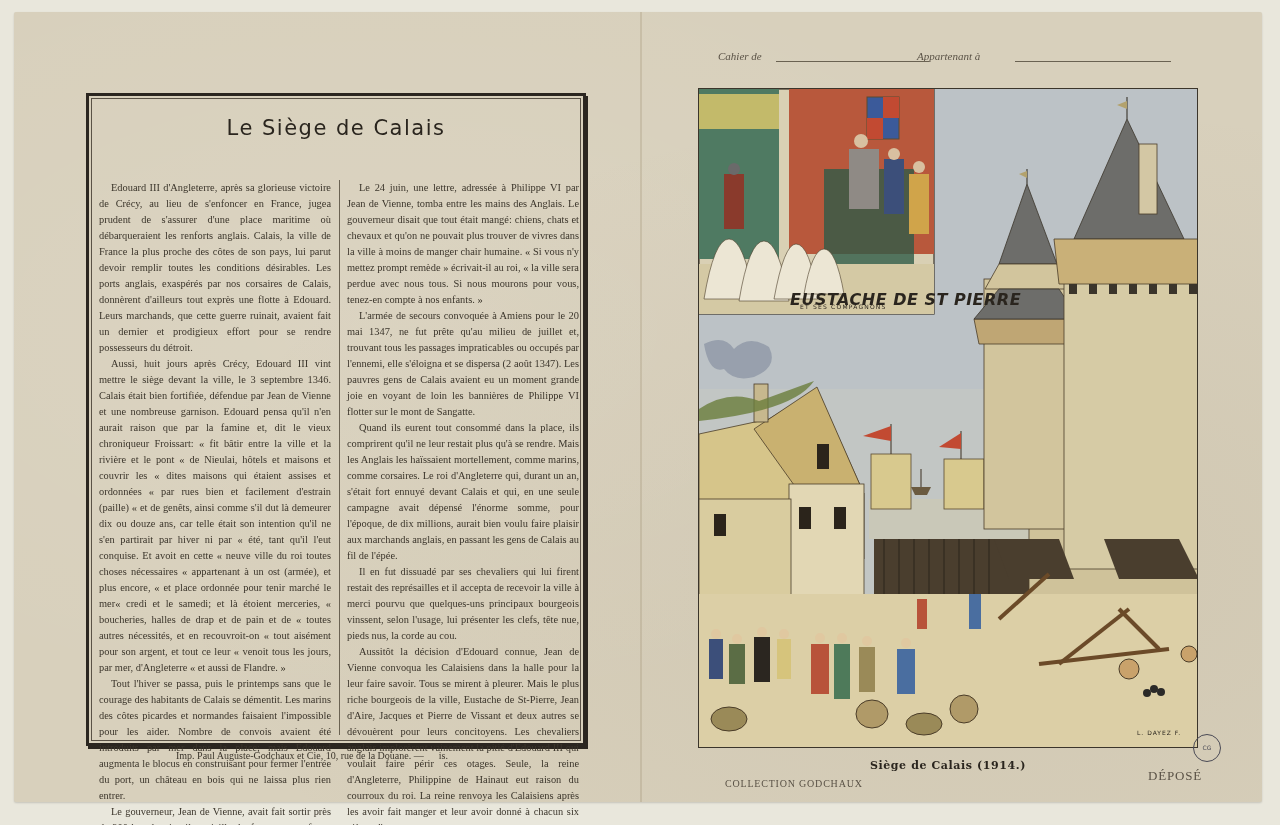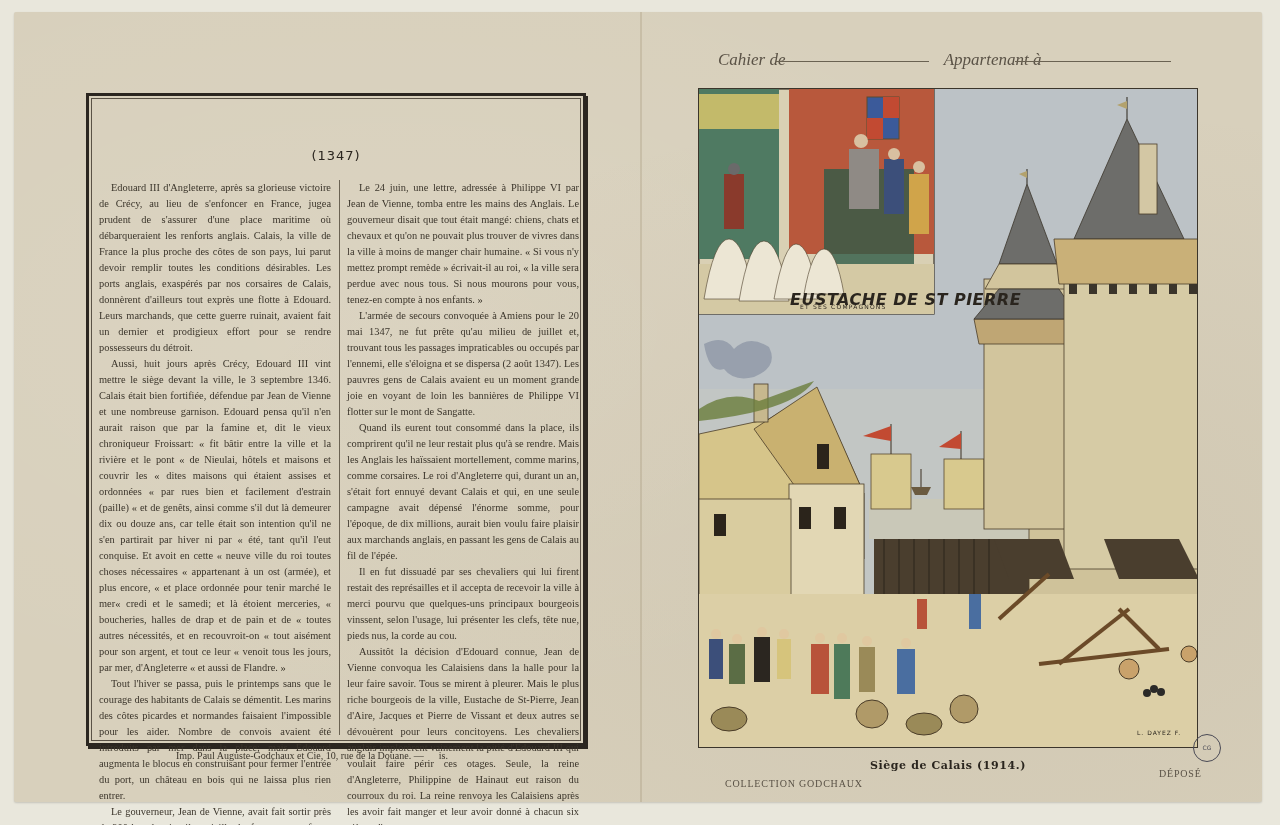--- a/index.html
+++ b/index.html
@@ -47,21 +47,21 @@
   .col.right { left:258px; }
   .col-rule { position:absolute; left:250px; top:84px; width:1px; height:555px; background:#6a6252; }
   .col p { margin:0; text-indent:12px; }
   .imprint {
     position:absolute; left:176px; top:750px;
     font-size:10px; color:#3b352b; white-space:pre;
   }
 
   
   .cahier {
-    position:absolute; left:718px; top:50px; font-style:italic; font-size:17px; color:#5a5246;
+    position:absolute; left:718px; top:50px; font-style:italic; font-size:11px; color:#5a5246;
   }
   .cahier-line { position:absolute; top:61px; height:1px; background:#6a6252; }
   .series-title {
     position:absolute; left:698px; width:500px; top:68px; text-align:center;
     font-family:"DejaVu Sans","Liberation Sans",sans-serif;
     font-size:15.5px; color:#2a251e;margin-top:44px;
   }
   .plate {
     position:absolute; left:698px; top:88px; width:500px; height:660px;
     border:1.5px solid #3b352b; box-sizing:border-box; overflow:hidden;
@@ -70,21 +70,21 @@
   .plate svg { display:block; }
   .plate-caption {
     position:absolute; left:698px; width:500px; top:759px; text-align:center;
     font-family:"DejaVu Serif","Liberation Serif",serif; font-weight:bold;
     font-size:11px; letter-spacing:0.6px; color:#2a251e;
   }
   .collection {
     position:absolute; left:725px; top:778px; font-size:10px; letter-spacing:0.8px; color:#5a5246;
   }
   .depose {
-    position:absolute; left:1148px; top:768px; font-size:10px; letter-spacing:0.8px; color:#5a5246;margin-left:11px;
+    position:absolute; left:1148px; top:768px; font-size:13px; letter-spacing:0.8px; color:#5a5246;
   }
   .stamp {
     position:absolute; left:1193px; top:734px; width:26px; height:26px; border-radius:50%;
     border:1.2px solid #4a4a55; color:#4a4a55; font-size:6px; text-align:center; line-height:26px;
     font-family:"DejaVu Sans",sans-serif;
   }
   .inset-caption1 {
     position:absolute; left:790px; top:290px; font-style:italic; font-weight:bold;
     font-family:"DejaVu Sans",sans-serif; font-size:16px; color:#2a251e; letter-spacing:0.5px;
   }
@@ -97,21 +97,21 @@
     font-family:"DejaVu Sans",sans-serif;
   }
 </style>
 </head>
 <body>
 
 <div class="sheet"></div>
 <div class="fold"></div>
 
 <div class="text-frame">
-  <div class="story-year">(1347)</div>
+  <div class="story-title">Le Siège de Calais</div>
   <div class="col left">
     <p>Edouard III d'Angleterre, après sa glorieuse victoire de Crécy, au lieu de s'enfoncer en France, jugea prudent de s'assurer d'une place maritime où débarqueraient les renforts anglais. Calais, la ville de France la plus proche des côtes de son pays, lui parut devoir remplir toutes les conditions désirables. Les ports anglais, exaspérés par nos corsaires de Calais, donnèrent d'ailleurs tout exprès une flotte à Edouard. Leurs marchands, que cette guerre ruinait, avaient fait un dernier et prodigieux effort pour se rendre possesseurs du détroit.</p>
     <p>Aussi, huit jours après Crécy, Edouard III vint mettre le siège devant la ville, le 3 septembre 1346. Calais était bien fortifiée, défendue par Jean de Vienne et une nombreuse garnison. Edouard pensa qu'il n'en aurait raison que par la famine et, dit le vieux chroniqueur Froissart: « fit bâtir entre la ville et la rivière et le pont « de Nieulai, hôtels et maisons et couvrir les « dites maisons qui étaient assises et ordonnées « par rues bien et facilement d'estrain (paille) « et de genêts, ainsi comme s'il dut là demeurer dix ou douze ans, car telle était son intention qu'il ne s'en partirait par hiver ni par « été, tant qu'il l'eut conquise. Et avoit en cette « neuve ville du roi toutes choses nécessaires « appartenant à un ost (armée), et plus encore, « et place ordonnée pour tenir marché le mer« credi et le samedi; et là étoient merceries, « boucheries, halles de drap et de pain et de « toutes autres nécessités, et en recouvroit-on « tout aisément pour son argent, et tout ce leur « venoit tous les jours, par mer, d'Angleterre « et aussi de Flandre. »</p>
     <p>Tout l'hiver se passa, puis le printemps sans que le courage des habitants de Calais se démentit. Les marins des côtes picardes et normandes faisaient l'impossible pour les aider. Nombre de convois avaient été introduits par mer dans la place; mais Edouard augmenta le blocus en construisant pour fermer l'entrée du port, un château en bois qui ne laissa plus rien entrer.</p>
     <p>Le gouverneur, Jean de Vienne, avait fait sortir près de 300 bouches inutiles, vieillards, femmes et enfants; mais, si l'on en croit l'historien anglais Knyghton, le roi d'Angleterre leur refusa le passage et les laissa mourir de faim entre Calais et son camp.</p>
   </div>
   <div class="col-rule"></div>
   <div class="col right">
     <p>Le 24 juin, une lettre, adressée à Philippe VI par Jean de Vienne, tomba entre les mains des Anglais. Le gouverneur disait que tout était mangé: chiens, chats et chevaux et qu'on ne pouvait plus trouver de vivres dans la ville à moins de manger chair humaine. « Si vous n'y mettez prompt remède » écrivait-il au roi, « la ville sera perdue avec nous tous. Si nous mourons pour vous, tenez-en compte à nos enfants. »</p>
     <p>L'armée de secours convoquée à Amiens pour le 20 mai 1347, ne fut prête qu'au milieu de juillet et, trouvant tous les passages impraticables ou occupés par l'ennemi, elle s'éloigna et se dispersa (2 août 1347). Les pauvres gens de Calais avaient eu un moment grande joie en voyant de loin les bannières de Philippe VI flotter sur le mont de Sangatte.</p>

